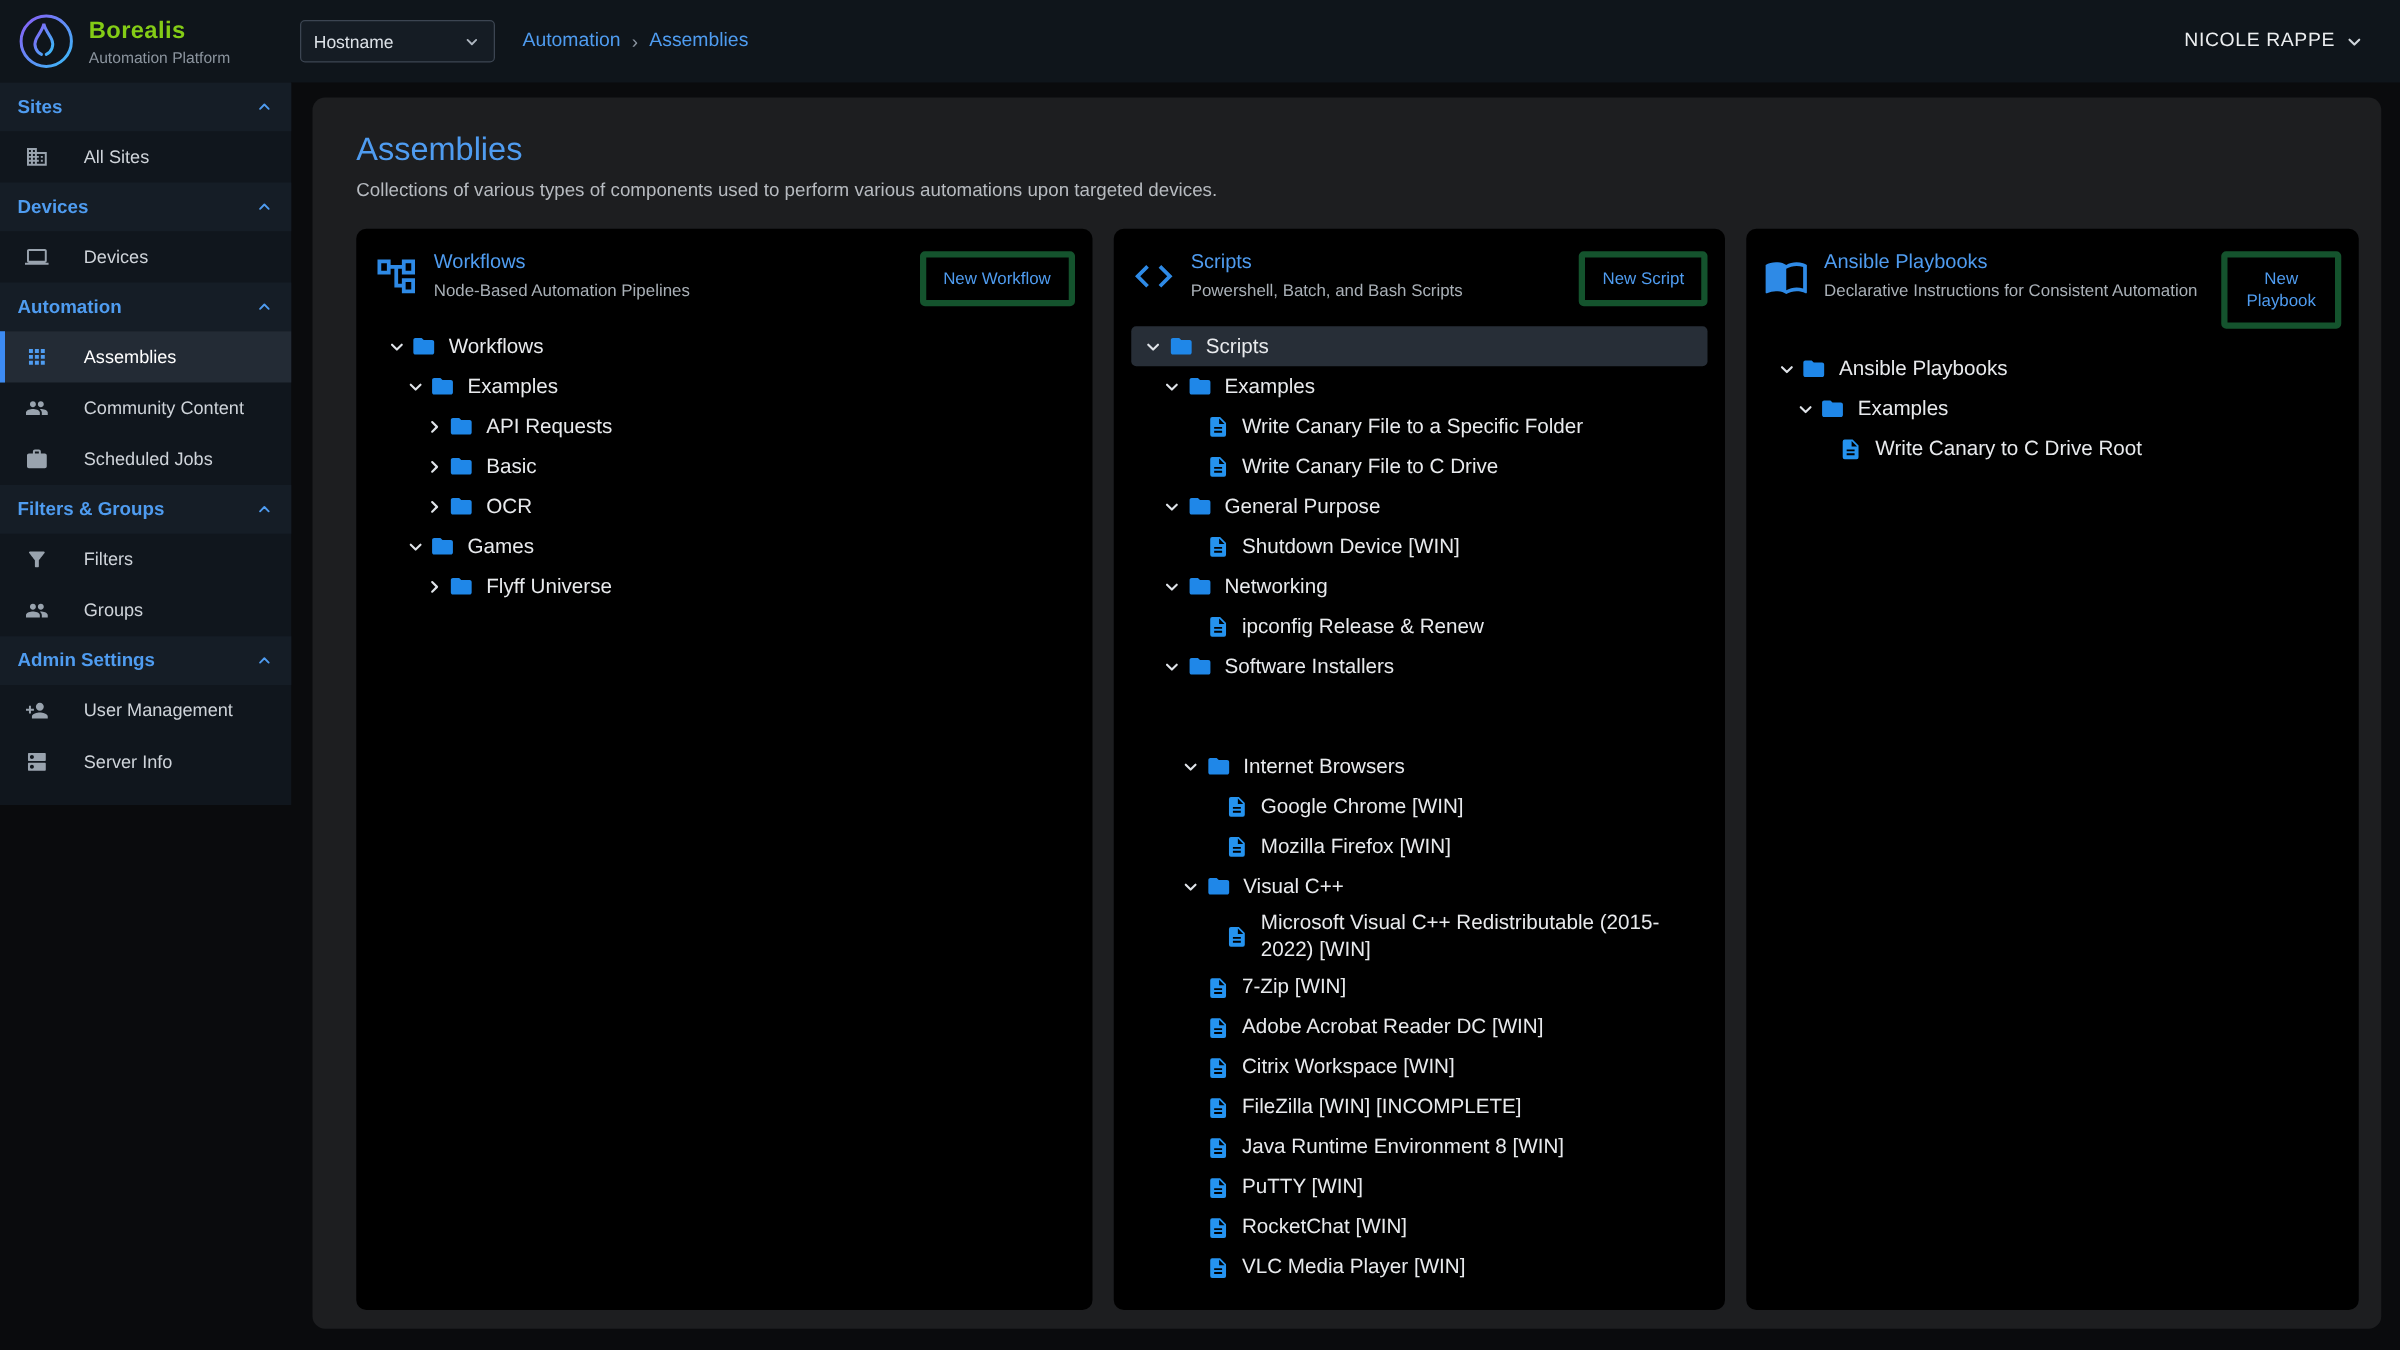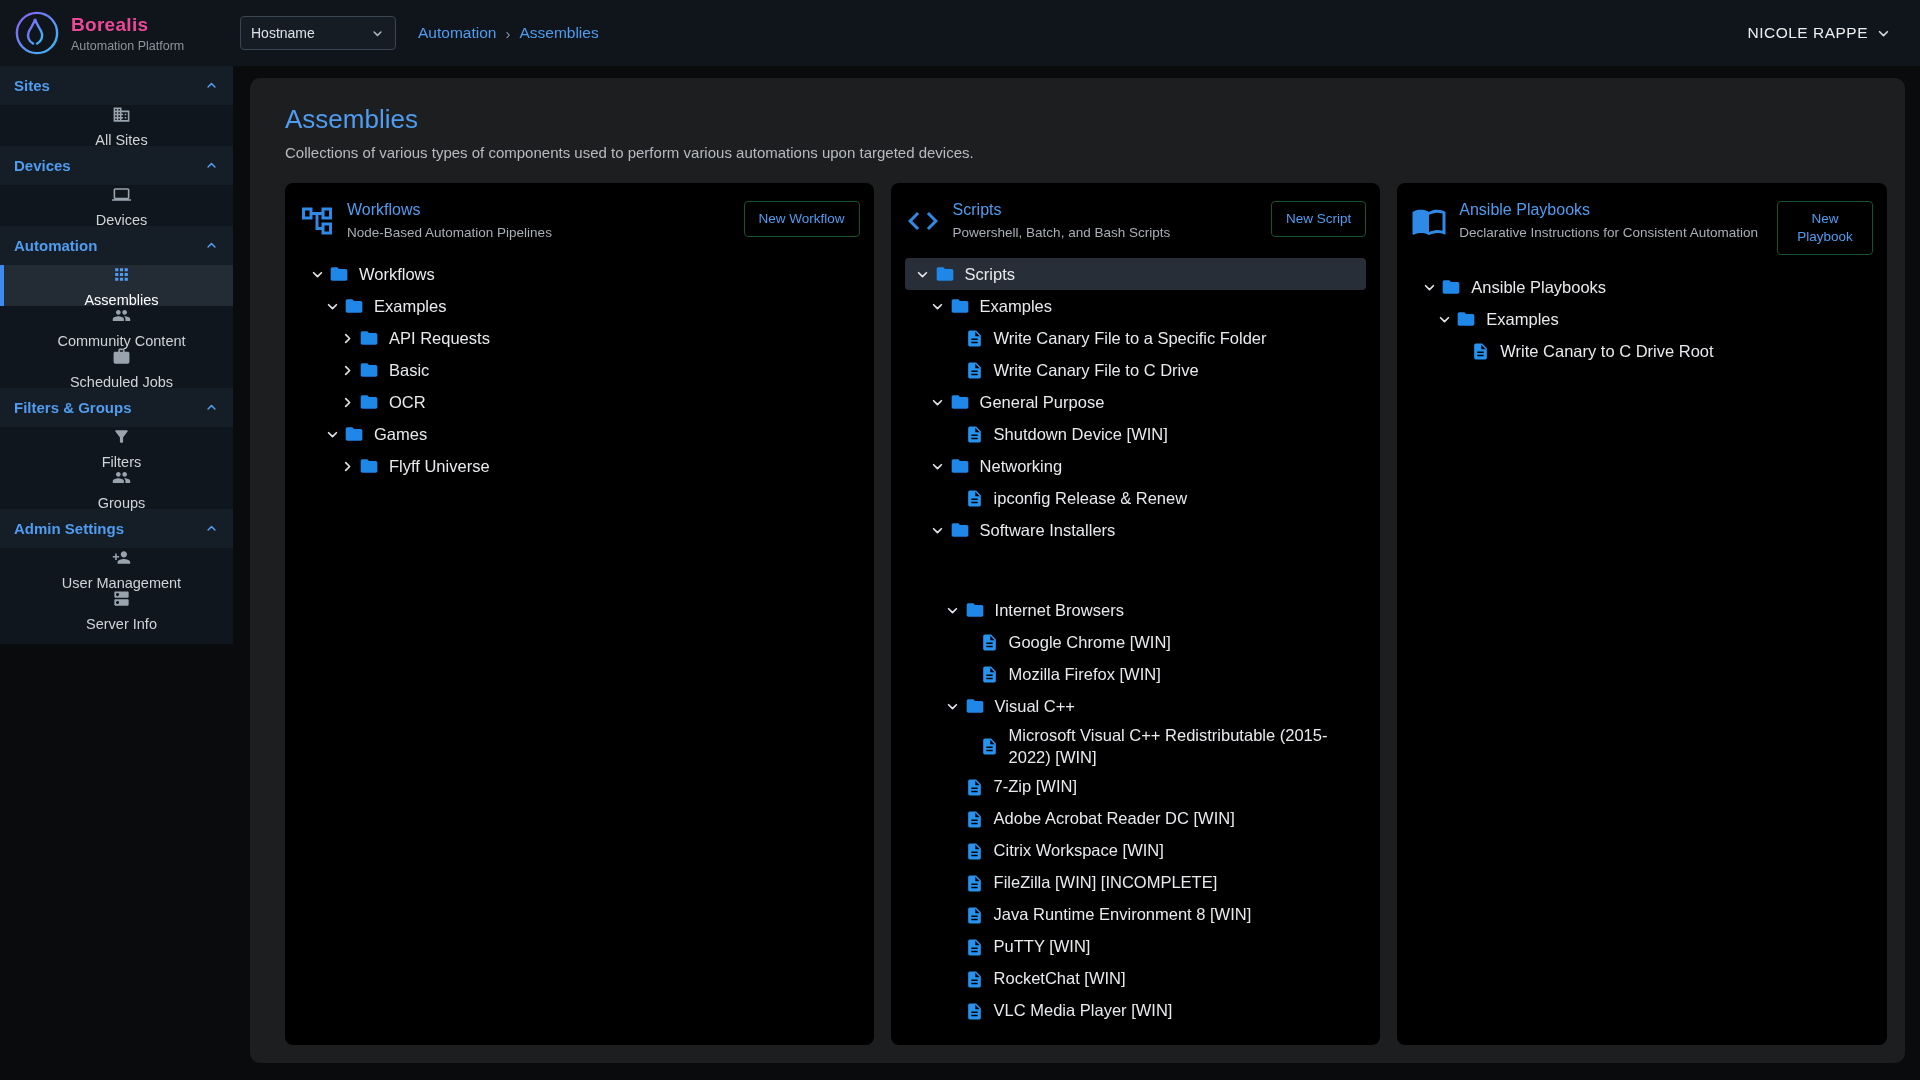--- a/index.html
+++ b/index.html
@@ -5,61 +5,61 @@
   *{box-sizing:border-box;margin:0;padding:0;}
   html,body{width:1920px;height:1080px;}
   body{background:#0a0b0d;font-family:"Liberation Sans",sans-serif;color:#e8eaed;overflow:hidden;position:relative;}
   .ic{display:inline-flex;align-items:center;justify-content:center;}
   .ic svg{display:block;}
 
   
   .topbar{position:absolute;top:0;left:0;width:1920px;height:66px;background:#0f151b;display:flex;align-items:center;padding:0 28px 0 14px;}
   .brand{display:flex;align-items:center;gap:11px;width:226px;flex:0 0 auto;}
   .logo svg{width:46px;height:46px;}
-  .brand-name{font-size:19px;font-weight:bold;color:#ec4899;letter-spacing:.3px;}
+  .brand-name{font-size:19px;font-weight:bold;color:#84cc16;letter-spacing:.3px;}
   .brand-sub{font-size:12.5px;color:#8b949e;margin-top:3px;}
   .select{width:156px;height:34px;background:#151c24;border:1px solid #3c4552;border-radius:4px;display:flex;align-items:center;justify-content:space-between;padding:0 10px;font-size:14px;color:#dde2e8;cursor:pointer;}
   .select .ic svg{width:15px;height:15px;color:#aeb6c0;}
   .searchbox{margin-left:20px;width:355px;height:34px;background:#151c24;border:1px solid #3c4552;border-radius:4px;display:flex;align-items:center;padding:0 10px;}
   .searchbox input{flex:1;background:transparent;border:none;outline:none;color:#dde2e8;font-size:14px;font-family:inherit;}
   .searchbox input::placeholder{color:#7d8896;}
   .search-icon{color:#8b95a1;}
   .search-icon svg{width:18px;height:18px;}
   .breadcrumb{margin-left:22px;display:flex;align-items:center;gap:9px;font-size:15.5px;}
   .crumb{color:#4f9cf0;cursor:pointer;}
   .crumb-sep{color:#8b95a1;font-size:15px;}
   .user{margin-left:auto;display:flex;align-items:center;gap:7px;font-size:15.5px;color:#eceef0;letter-spacing:.5px;cursor:pointer;}
   .user .ic svg{width:17px;height:17px;color:#cfd5db;}
 
   
   .sidebar{position:absolute;top:66px;left:0;width:233px;background:#10161d;padding-bottom:14px;}
   .sb-header{height:39px;display:flex;align-items:center;justify-content:space-between;padding:0 14px;background:#151d26;color:#4f9cf0;font-size:15px;font-weight:bold;cursor:pointer;}
   .sb-header .ic svg{width:15px;height:15px;}
-  .sb-item{height:41px;display:flex;align-items:center;gap:8px;padding:0 10px 0 16px;font-size:14.5px;color:#cfd4da;cursor:pointer;border-left:4px solid transparent;flex-direction:column;}
+  .sb-item{height:41px;display:flex;align-items:center;gap:28px;padding:0 10px 0 16px;font-size:14.5px;color:#cfd4da;cursor:pointer;border-left:4px solid transparent;}
   .sb-item .sbi{color:#99a3ae;}
   .sb-item .sbi svg{width:19px;height:19px;}
   .sb-item.selected{background:#232b35;border-left-color:#3d8bf2;color:#ffffff;}
   .sb-item.selected .sbi{color:#4f9cf0;}
 
   
   .panel{position:absolute;left:250px;top:78px;width:1655px;height:985px;background:#1d1e20;border-radius:10px;padding:26px 18px 24px 18px;}
   .page-title{color:#4f9cf0;font-size:26px;font-weight:normal;margin-left:17px;}
   .page-desc{color:#b7bbc0;font-size:15px;margin:9px 0 0 17px;}
   .cards{display:flex;align-items:stretch;gap:17px;margin:22px 0 0 17px;}
   .card{background:#000000;border-radius:8px;padding:18px 14px;}
   .card-0{width:595px;}
   .card-1{width:495px;}
   .card-2{width:495px;}
   .card-head{display:flex;align-items:flex-start;gap:12px;}
   .card-icon{color:#2e8ae6;flex:0 0 auto;margin-top:2px;}
   .card-icon svg{width:36px;height:36px;}
   .card-titles{flex:1;min-width:0;}
   .card-title{color:#4f9cf0;font-size:16px;}
   .card-sub{color:#a9b0b7;font-size:13.5px;margin-top:5px;line-height:1.35;}
-  .card-btn{flex:0 0 auto;background:transparent;border:1px solid #14532d;color:#4f9cf0;font-size:13.5px;font-family:inherit;border-radius:4px;padding:8px 14px;cursor:pointer;line-height:1.35;}
+  .card-btn{flex:0 0 auto;background:transparent;border:5px solid #14532d;color:#4f9cf0;font-size:13.5px;font-family:inherit;border-radius:4px;padding:8px 14px;cursor:pointer;line-height:1.35;}
   .card-2 .card-btn{max-width:96px;text-align:center;}
 
   
   .tree{margin-top:16px;}
   .trow{display:flex;align-items:center;min-height:32px;border-radius:4px;padding-right:8px;}
   .trow.selected{background:#272e37;}
   .tchev{width:24px;flex:0 0 auto;color:#dfe3e8;}
   .tchev svg{width:17px;height:17px;}
   .ticon{flex:0 0 auto;color:#1f87e8;}
   .ticon svg{width:20px;height:20px;}

